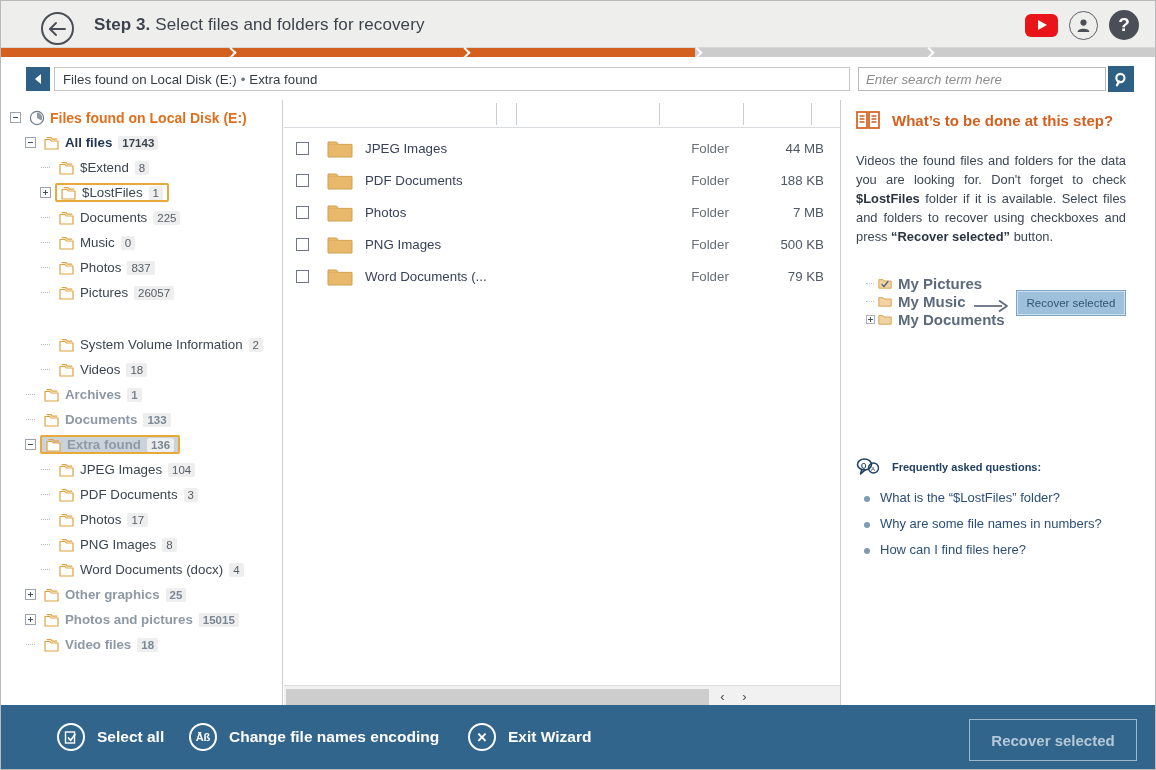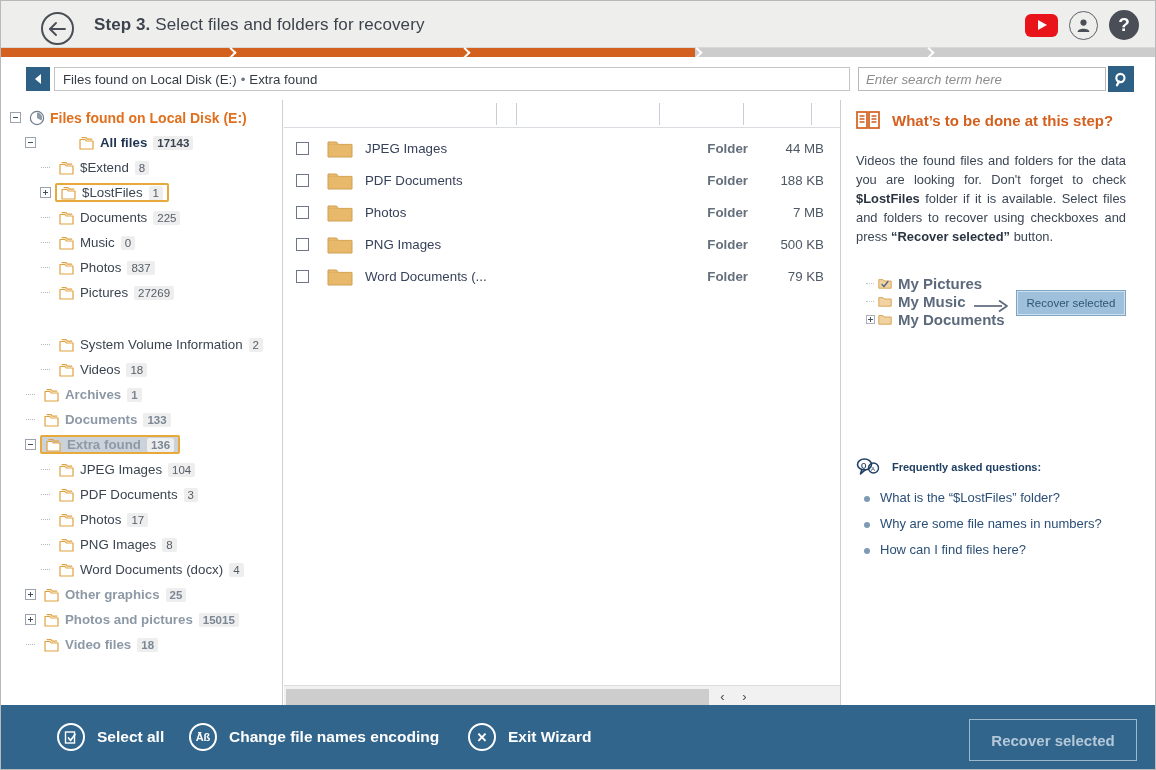--- a/index.html
+++ b/index.html
@@ -224,21 +224,21 @@
     cursor: default;
   }
   .lrow .cb {
     width: 13px; height: 13px; flex: 0 0 13px;
     border: 1px solid #6d7684; background: #fff;
     margin-right: 18px; cursor: pointer;
   }
   .lrow .fico { flex: 0 0 28px; margin-right: 10px; display: flex; align-items: center; }
   .lrow .fname { flex: 1 1 auto; white-space: nowrap; overflow: hidden; }
   .lrow .ftype {
-    flex: 0 0 84px; text-align: right; color: #656f7b; padding-left: 8px; font-weight: bold;
+    flex: 0 0 84px; text-align: center; color: #656f7b; padding-left: 8px;
   }
   .lrow .fsize {
     flex: 0 0 92px; text-align: right; color: #4e5864; padding-right: 16px;
   }
 
   
   .hscroll {
     position: absolute; left: 0; bottom: 0;
     width: 557px; height: 22px;
     background: #f1f1f1;
@@ -403,21 +403,21 @@
           <div class="hlwrap">
             <span class="ficon">
               <svg width="16" height="16" viewBox="0 0 16 16">
                 <circle cx="8" cy="8" r="6.6" fill="#ffffff" stroke="#6d7b8a" stroke-width="1.2"></circle>
                 <path d="M8 8 L8 2.5 A5.5 5.5 0 0 1 12.4 10.6 Z" fill="#8c99a7"></path>
               </svg>
             </span>
             <span class="tlabel">Files found on Local Disk (E:)</span>
           </div>
         </div>
-        <div class="tnode allfiles" style="padding-left: 15px; gap: 35px;">
+        <div class="tnode allfiles" style="padding-left: 15px;">
           <div class="tog"></div>
           <div class="hlwrap">
             <span class="ficon">
               <svg width="15" height="14" viewBox="0 0 15 14">
                 <path d="M1 3.5 H6 L7.2 5 H14 V13 H1 Z" fill="#ffffff" stroke="#e0a23f" stroke-width="1.2" stroke-linejoin="round"></path>
                 <path d="M2.6 1.6 H7 L8.2 3.1 H13.2" fill="none" stroke="#e0a23f" stroke-width="1.1"></path>
               </svg>
             </span>
             <span class="tlabel">All files</span>
             <span class="tcount">17143</span>
@@ -491,21 +491,21 @@
         <div class="tnode child" style="padding-left: 30px;">
           <div class="dotline"></div>
           <div class="hlwrap">
             <span class="ficon">
               <svg width="15" height="14" viewBox="0 0 15 14">
                 <path d="M1 3.5 H6 L7.2 5 H14 V13 H1 Z" fill="#ffffff" stroke="#e0a23f" stroke-width="1.2" stroke-linejoin="round"></path>
                 <path d="M2.6 1.6 H7 L8.2 3.1 H13.2" fill="none" stroke="#e0a23f" stroke-width="1.1"></path>
               </svg>
             </span>
             <span class="tlabel">Pictures</span>
-            <span class="tcount">27269</span>
+            <span class="tcount">26057</span>
           </div>
         </div>
         <div class="tnode child" style="padding-left: 30px; margin-top: 27px;">
           <div class="dotline"></div>
           <div class="hlwrap">
             <span class="ficon">
               <svg width="15" height="14" viewBox="0 0 15 14">
                 <path d="M1 3.5 H6 L7.2 5 H14 V13 H1 Z" fill="#ffffff" stroke="#e0a23f" stroke-width="1.2" stroke-linejoin="round"></path>
                 <path d="M2.6 1.6 H7 L8.2 3.1 H13.2" fill="none" stroke="#e0a23f" stroke-width="1.1"></path>
               </svg>

